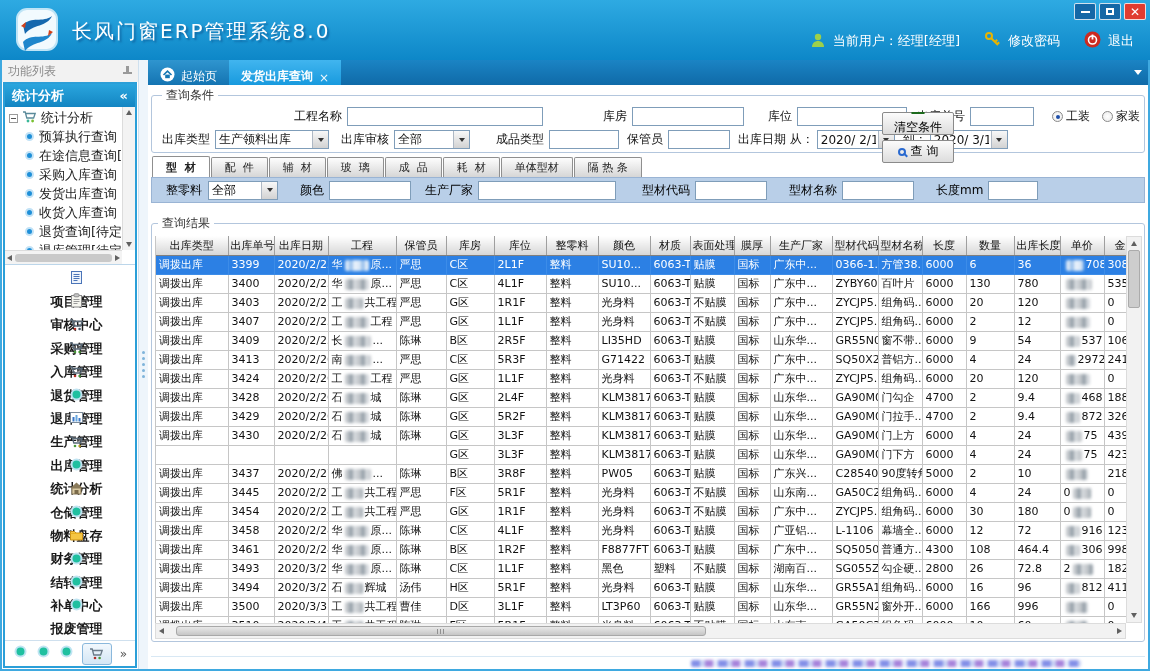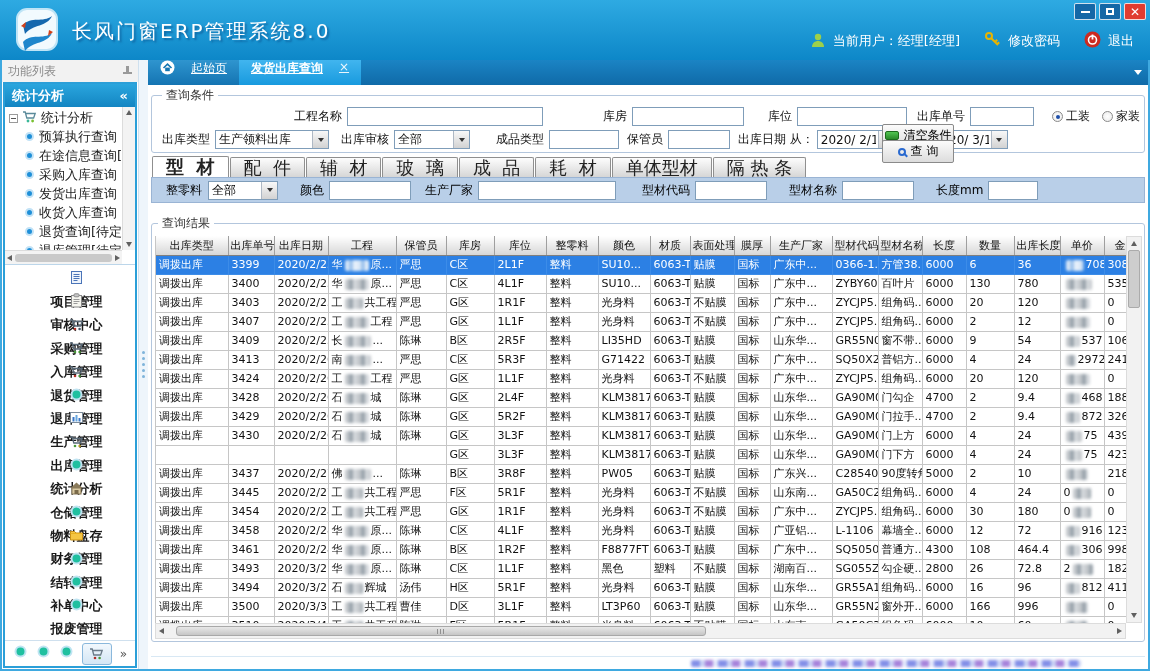--- a/index.html
+++ b/index.html
@@ -54,21 +54,21 @@
   .tb-btn{width:30px;height:22px;background:linear-gradient(#f2f8fd,#d3e6f5);border:1px solid #8ab8dc;border-radius:3px;display:flex;align-items:center;justify-content:center;cursor:pointer;}
   .overflow-glyph{color:#555;font-size:12px;cursor:pointer;}
 
   
   .splitter{width:10px;flex:none;background:#eef5fb;border-left:1px solid #cfe0ee;display:flex;flex-direction:column;align-items:center;justify-content:center;gap:3px;cursor:col-resize;}
   .splitter i{width:3px;height:3px;background:#7fb4da;border-radius:50%;}
 
   
   .main{flex:1;display:flex;flex-direction:column;min-width:0;min-height:0;background:#fff;}
   .tabbar{height:25px;background:linear-gradient(#1b84c4,#0f6aa8);display:flex;align-items:stretch;position:relative;flex:none;}
-  .tab{display:flex;align-items:flex-start;gap:16px;padding:0 12px;color:#fff;font-size:12px;cursor:pointer;text-decoration:underline;}
+  .tab{display:flex;align-items:flex-end;gap:6px;padding:0 12px;color:#fff;font-size:12px;cursor:pointer;}
   .tab.home{background:linear-gradient(#2f95cf,#1474b2);}
   .tab.active{background:linear-gradient(#41b5ef,#189ade);font-weight:bold;}
   .tab-close{font-size:12px;font-weight:normal;opacity:.9;cursor:pointer;}
   .tab-caret{position:absolute;right:6px;top:10px;}
   .arr.wdn{border-left:4px solid transparent;border-right:4px solid transparent;border-top:5px solid #fff;}
   .content{flex:1;display:flex;flex-direction:column;padding:2px 3px 0 3px;min-height:0;position:relative;}
 
   fieldset{border:1px solid #b3c6dd;border-radius:3px;}
   legend{font-size:12px;color:#333;padding:0 4px;margin-left:6px;}
 
@@ -76,28 +76,28 @@
   .frow{display:flex;align-items:center;height:23px;font-size:12px;color:#111;white-space:nowrap;}
   .frow.r1{margin-top:1px;justify-content:flex-end;}
   .tbx{border:1px solid #7f9db9;background:#fff;height:19px;font-size:12px;padding:0 3px;font-family:inherit;}
   .ddl{border:1px solid #7f9db9;background:#fff;height:19px;display:inline-flex;align-items:center;font-size:12px;padding-left:3px;cursor:pointer;}
   .ddl .val{flex:1;overflow:hidden;}
   .ddl .dbtn{width:16px;height:17px;margin-left:2px;background:linear-gradient(#f8f8f8,#d2d2d2);border-left:1px solid #aeb8c4;display:flex;align-items:center;justify-content:center;flex:none;}
   .arr.sdn{border-left:3.5px solid transparent;border-right:3.5px solid transparent;border-top:4px solid #333;}
   .radio{width:11px;height:11px;border-radius:50%;border:1px solid #8a8a8a;background:radial-gradient(#fff,#e8e8e8);display:inline-block;position:relative;margin-right:3px;vertical-align:-2px;}
   .radio.on::after{content:"";position:absolute;inset:2.5px;border-radius:50%;background:#1e4ea8;}
   .qbtn{position:absolute;left:730px;width:72px;height:23px;background:linear-gradient(#fcfcfc,#dcdcdc);border:1px solid #8a8a8a;border-radius:2px;display:flex;align-items:center;justify-content:center;gap:5px;font-size:12px;cursor:pointer;}
-  .qbtn.clear{top:20px;}
+  .qbtn.clear{top:8px;flex-direction:column;}
   .qbtn.search{top:36px;}
   .ic-clear{width:14px;height:9px;background:linear-gradient(#52c452,#2a8a2a);border:1px solid #1c6a1c;border-radius:2px;}
   .ic-mag{width:8px;height:8px;border:2px solid #2a6ad0;border-radius:50%;position:relative;}
   .ic-mag::after{content:"";position:absolute;width:5px;height:2px;background:#2a6ad0;transform:rotate(45deg);right:-4px;bottom:-2px;}
 
   .mtabs{height:21px;display:flex;align-items:flex-end;margin-top:3px;flex:none;padding-left:1px;}
-  .mtab{height:20px;padding:8px 13px;border:1px solid #8f8f8f;border-bottom:none;border-radius:2px 2px 0 0;background:linear-gradient(#fdfdfd,#d6d6d6);font-size:18px;display:flex;align-items:center;margin-right:1px;cursor:pointer;color:#222;white-space:pre;}
+  .mtab{height:20px;padding:8px 13px;border:1px solid #8f8f8f;border-bottom:none;border-radius:2px 2px 0 0;background:linear-gradient(#fdfdfd,#d6d6d6);font-size:11px;display:flex;align-items:center;margin-right:1px;cursor:pointer;color:#222;white-space:pre;}
   .mtab.active{background:#fff;height:21px;font-weight:bold;position:relative;z-index:2;}
 
   .subfilter{height:26px;background:#b9cfe8;border:1px solid #9ab4d4;display:flex;align-items:center;font-size:12px;flex:none;white-space:nowrap;}
 
   .results{flex:1;margin-top:12px;margin-bottom:14px;position:relative;min-height:0;}
   .tablewrap{position:absolute;left:3px;right:2px;top:4px;bottom:2px;}
   .grid{position:absolute;left:0;right:16px;top:0;bottom:16px;overflow:hidden;border-left:1px solid #c6c6c6;}
   table{border-collapse:collapse;table-layout:fixed;width:980px;font-size:11px;}
   th{height:19px;background:linear-gradient(#ffffff,#d7d7d7);border-right:1px solid #9f9f9f;border-bottom:1px solid #7f7f7f;font-weight:normal;text-align:center;padding:0 2px;white-space:nowrap;overflow:hidden;color:#111;}
   td{height:19px;border-right:1px solid #c6c6c6;border-bottom:1px solid #c6c6c6;padding:0 3px;white-space:nowrap;overflow:hidden;color:#111;}

